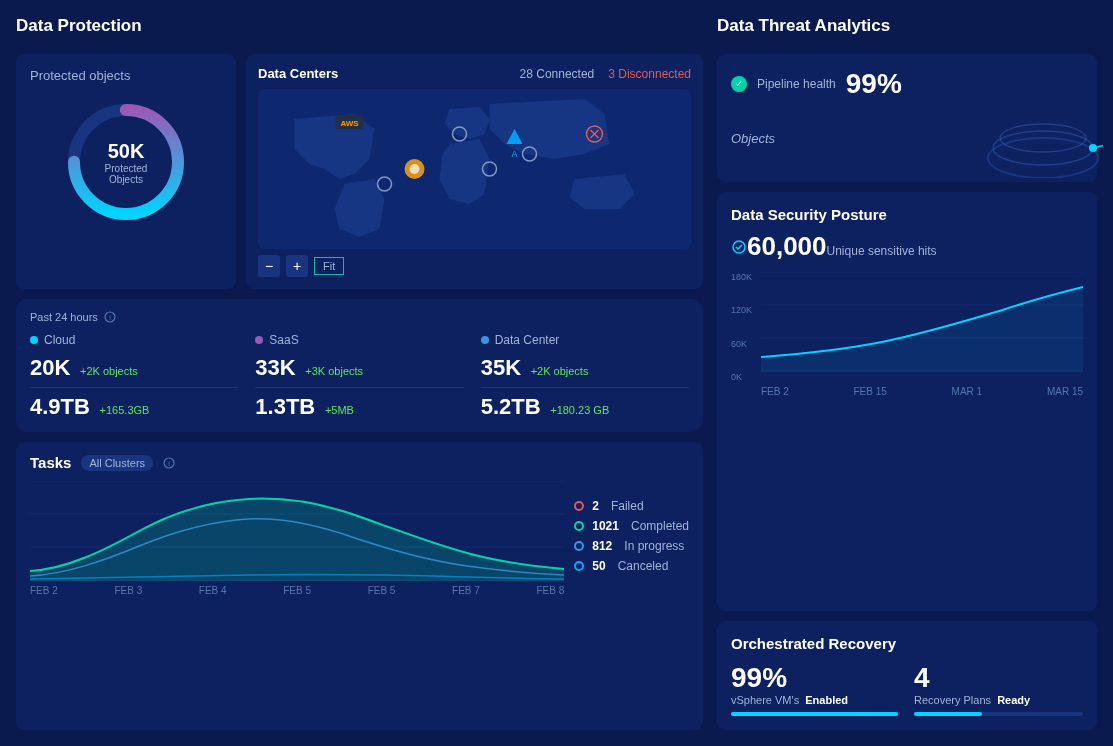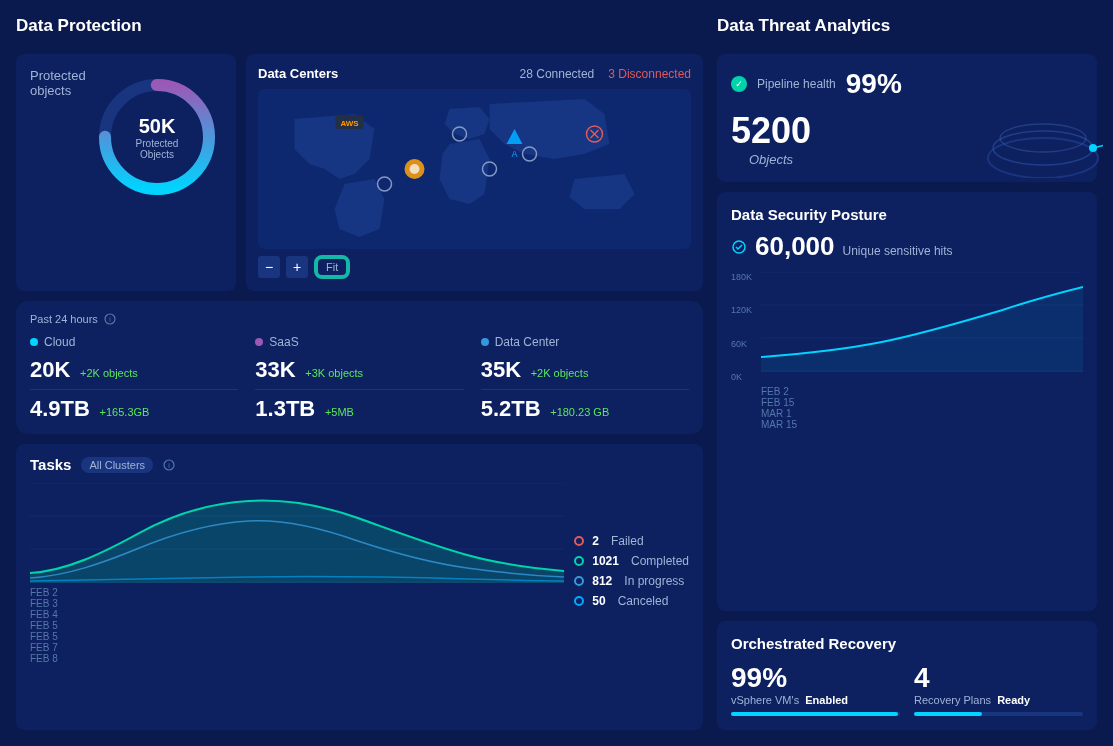--- a/index.html
+++ b/index.html
@@ -37,20 +37,21 @@
       display: grid;
       grid-template-columns: 220px 1fr;
       gap: 10px;
     }
     
     .protected-objects-card {
       background: #0d2060;
       border-radius: 8px;
       padding: 14px;
       display: flex;
+      flex-direction: column;
       align-items: flex-start;
     }
     .card-label {
       font-size: 13px;
       color: #a0b4d6;
       margin-bottom: 10px;
     }
     .donut-container {
       display: flex;
       justify-content: center;
@@ -126,24 +127,24 @@
       height: 22px;
       border-radius: 3px;
       cursor: pointer;
       font-size: 14px;
       display: flex;
       align-items: center;
       justify-content: center;
     }
     .map-fit {
       background: transparent;
-      border: 4px solid #14b8a6;
+      border: 1px solid #14b8a6;
       color: #a0b4d6;
       padding: 2px 8px;
-      border-radius: 8px;
+      border-radius: 0;
       font-size: 11px;
       cursor: pointer;
     }
     
     .time-row {
       background: #0d2060;
       border-radius: 12px;
       padding: 12px 14px;
     }
     .time-label {
@@ -278,32 +279,31 @@
     }
     .dsp-card {
       background: #0d2060;
       border-radius: 8px;
       padding: 14px;
       flex: 1;
     }
     .sensitive-hits {
       display: flex;
       align-items: baseline;
-      gap: 8px;
+      gap: 0;
       margin-bottom: 10px;
     }
     .sh-number { font-size: 26px; font-weight: 700; color: #fff; }
     .sh-label { font-size: 12px; color: #a0b4d6; }
     .x-axis {
       display: flex;
       justify-content: space-between;
       font-size: 10px;
       color: #5577aa;
       margin-top: 4px;
-      flex-direction: column;
     }
     .y-axis-labels {
       position: absolute;
       left: 0;
       top: 0;
       bottom: 0;
       display: flex;
       flex-direction: column;
       justify-content: space-between;
       font-size: 9px;
@@ -560,21 +560,20 @@
     <div class="section-title">Data Threat Analytics</div>
 
     <div class="dta-card">
       <div class="pipeline-row">
         <div class="pipeline-icon">✓</div>
         <span class="pipeline-label">Pipeline health</span>
         <span class="pipeline-val">99%</span>
       </div>
       <div style="display:flex; align-items:center; justify-content:space-between;">
         <div>
-          <div class="objects-big">5200</div>
           <div class="objects-label">Objects</div>
         </div>
 
         <div class="ring-visual">
           <svg width="120" height="70" viewBox="0 0 120 70">
             <ellipse cx="60" cy="50" rx="55" ry="20" fill="none" stroke="#1a3580" stroke-width="2"></ellipse>
             <ellipse cx="60" cy="40" rx="50" ry="17" fill="none" stroke="#2a4a9a" stroke-width="1.5" opacity="0.7"></ellipse>
             <ellipse cx="60" cy="30" rx="43" ry="14" fill="none" stroke="#3a5aaa" stroke-width="1.5" opacity="0.5"></ellipse>
             <circle cx="110" cy="40" r="4" fill="#00d4ff"></circle>
             <line x1="110" y1="40" x2="130" y2="35" stroke="#00d4ff" stroke-width="1.5"></line>

